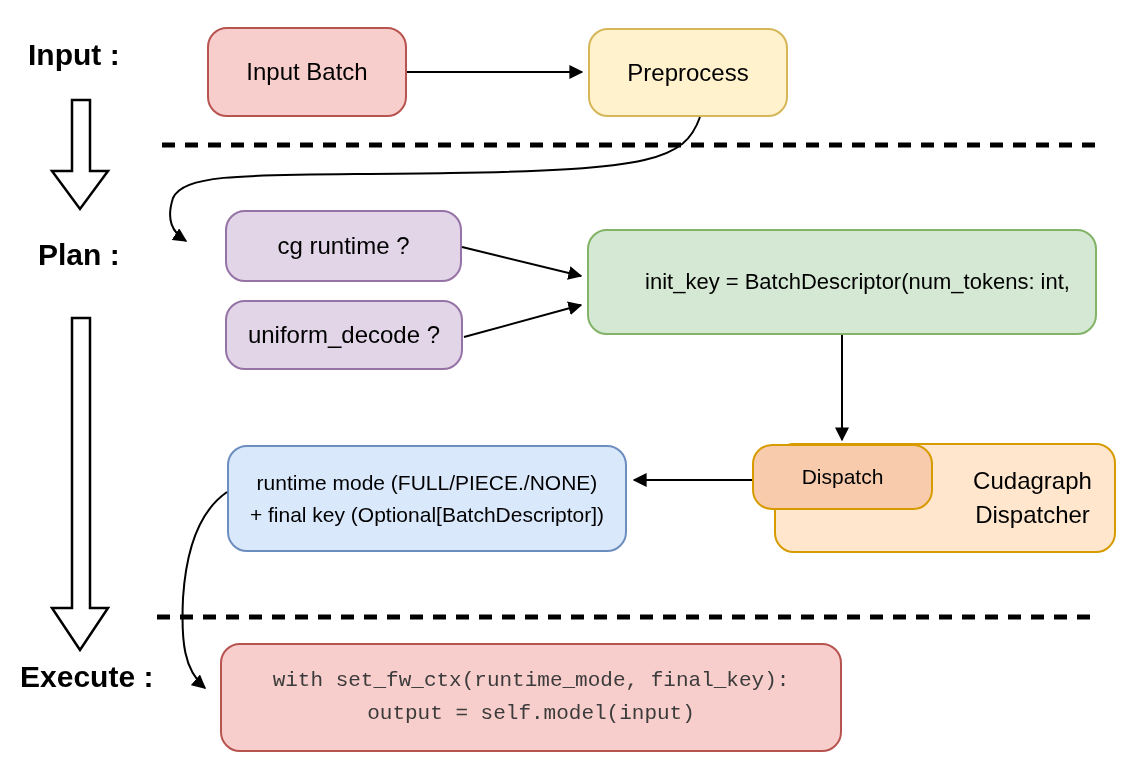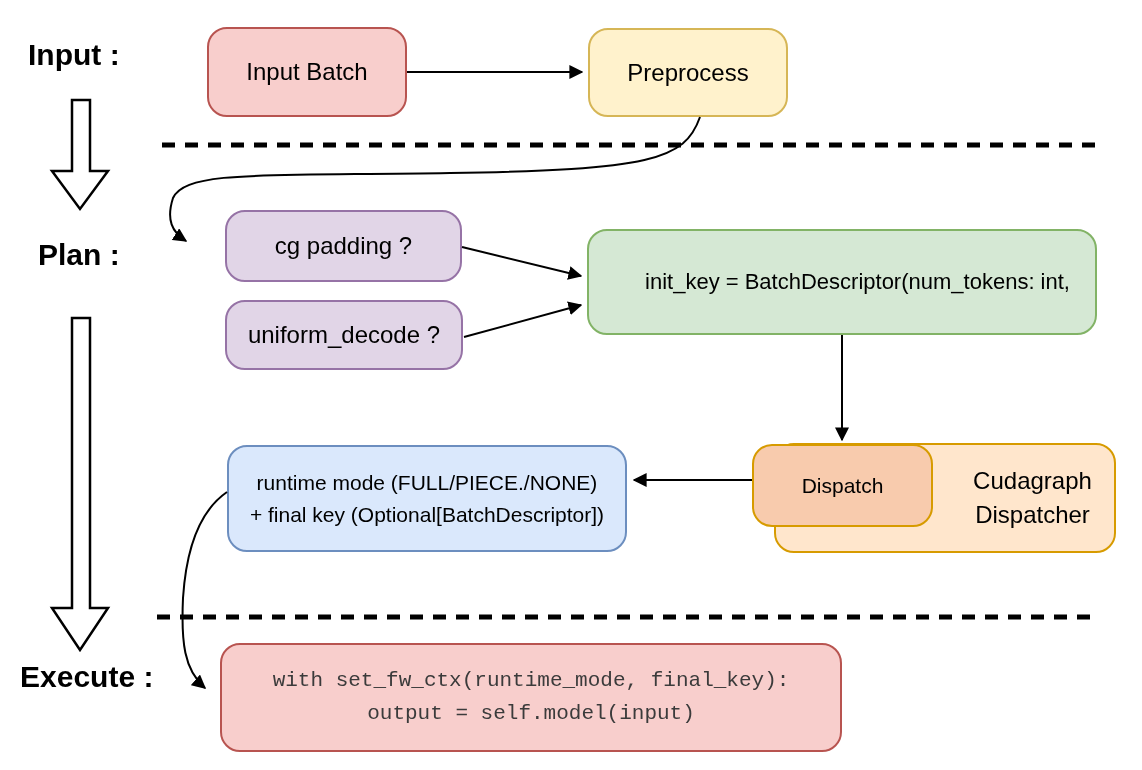--- a/index.html
+++ b/index.html
@@ -35,21 +35,21 @@
   
   #input-batch   {left:207px; top:27px;  width:200px; height:90px;  background:#F8CECC; border-color:#B85450; font-size:24px;}
   #preprocess    {left:588px; top:28px;  width:200px; height:89px;  background:#FFF2CC; border-color:#D6B656; font-size:24px;}
   #cg-padding    {left:225px; top:210px; width:237px; height:72px;  background:#E1D5E7; border-color:#9673A6; font-size:24px;}
   #uniform-decode{left:225px; top:300px; width:238px; height:70px;  background:#E1D5E7; border-color:#9673A6; font-size:24px;}
   #init-key      {left:587px; top:229px; width:510px; height:106px; background:#D5E8D4; border-color:#82B366; font-size:22px; line-height:1.35;padding-left:31px;}
   #cud-outer     {left:774px; top:443px; width:342px; height:110px; background:#FFE6CC; border-color:#D79B00;}
   #cud-label     {position:absolute; left:175px; top:0; right:0; bottom:0;
                   display:flex; flex-direction:column; align-items:center; justify-content:center;
                   font-size:24px; line-height:1.4; color:#000; text-align:center;}
-  #dispatch      {left:752px; top:444px; width:181px; height:83px;  background:#F8CBAD; border-color:#D79B00; font-size:21px; z-index:2;}
+  #dispatch      {left:752px; top:444px; width:181px; height:66px;  background:#F8CBAD; border-color:#D79B00; font-size:21px; z-index:2;}
   #runtime-mode  {left:227px; top:445px; width:400px; height:107px; background:#DAE8FC; border-color:#6C8EBF; font-size:21px; line-height:1.5;}
   #exec-code     {left:220px; top:643px; width:622px; height:109px; background:#F8CECC; border-color:#B85450;
                   font-family:"Liberation Mono", monospace; font-size:21px; line-height:1.55; color:#3b3b3b; white-space:pre;}
   svg.overlay{position:absolute; left:0; top:0; z-index:3; pointer-events:none;}
 </style>
 </head>
 <body>
 
 <div id="canvas">
 
@@ -59,21 +59,21 @@
 
   <div class="node" id="input-batch">
     <span>Input Batch</span>
   </div>
 
   <div class="node" id="preprocess">
     <span>Preprocess</span>
   </div>
 
   <div class="node" id="cg-padding">
-    <span>cg padding ?</span>
+    <span>cg runtime ?</span>
   </div>
 
   <div class="node" id="uniform-decode">
     <span>uniform_decode ?</span>
   </div>
 
   <div class="node" id="init-key">
     <span>init_key = BatchDescriptor(num_tokens: int,</span>
   </div>
 

